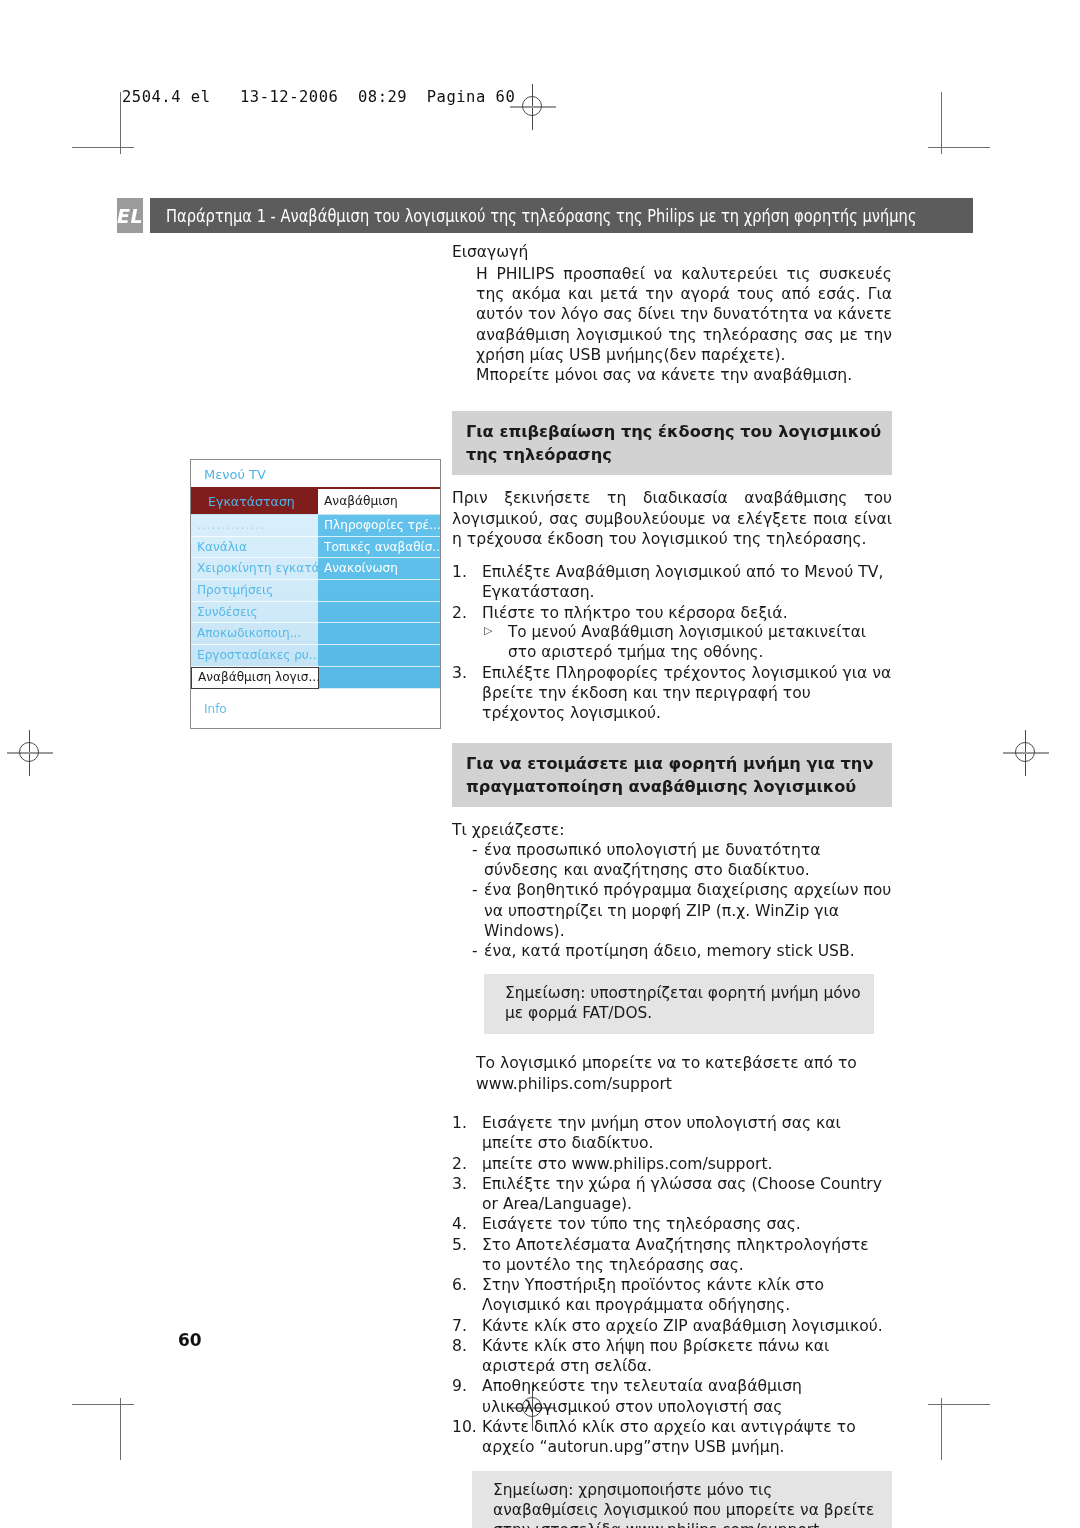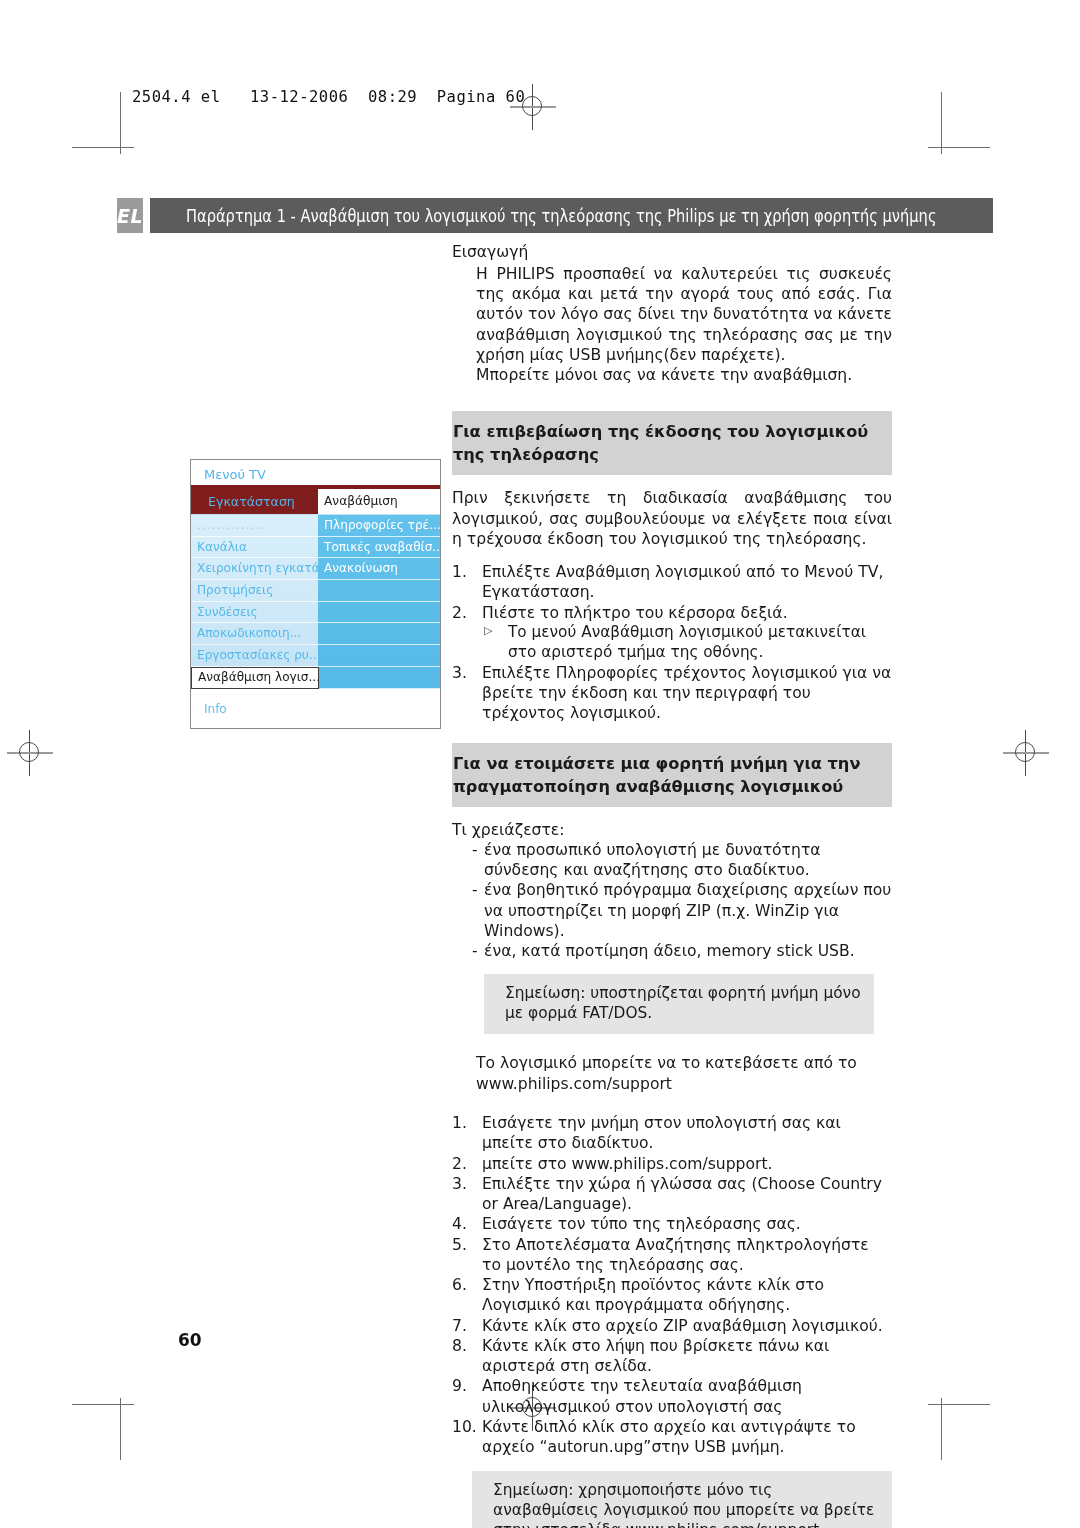--- a/index.html
+++ b/index.html
@@ -55,21 +55,21 @@
     top: 22px;
     left: 0;
     height: 2px;
     width: 46px;
     background: #9a9a9a;
   }
 
   
   .slug {
     position: absolute;
-    left: 132px;
+    left: 122px;
     top: 88px;
     font-family: "DejaVu Sans Mono", "Liberation Mono", monospace;
     font-size: 15.5px;
     letter-spacing: 0.5px;
     color: #111;
     white-space: pre;
   }
 
   
   .header-row {
@@ -94,21 +94,21 @@
     font-style: italic;
   }
   .header-title {
     flex: 1;
     margin-left: 7px;
     background: #5c5c5c;
     color: #ffffff;
     font-size: 17.5px;
     display: flex;
     align-items: center;
-    padding-left: 36px;
+    padding-left: 16px;
     box-sizing: border-box;
     font-stretch: condensed;
     transform-origin: left center;
   }
   .header-title span {
     display: inline-block;
     transform: scaleX(0.93);
     transform-origin: left center;
     white-space: nowrap;
   }
@@ -138,21 +138,21 @@
   }
   .para.nj {
     text-align: left;
   }
 
   .band-head {
     background: #d2d2d2;
     font-size: 16.2px;
     font-weight: bold;
     line-height: 1.42;
-    padding: 9px 0 9px 1px;
+    padding: 9px 0 9px 14px;
     box-sizing: border-box;
     margin: 0;
   }
 
   .spacer-sm { height: 13px; }
   .spacer-md { height: 19px; }
   .spacer-lg { height: 26px; }
 
   
   ol.numlist {
@@ -237,21 +237,21 @@
     font-size: 11.6px;
     overflow: hidden;
   }
   .tv-title {
     height: 29px;
     line-height: 29px;
     padding-left: 13px;
     color: #4fb4e8;
     font-size: 13px;
     background: #ffffff;
-    border-bottom: 4px solid #7f1d1d;
+    border-bottom: 2px solid #7f1d1d;
     box-sizing: border-box;
   }
   .tv-rowtop {
     display: flex;
     height: 26px;
     border-bottom: 1px solid #bfe2f4;
     box-sizing: border-box;
     background: #7f1d1d;
   }
   .tv-rowtop .l {

